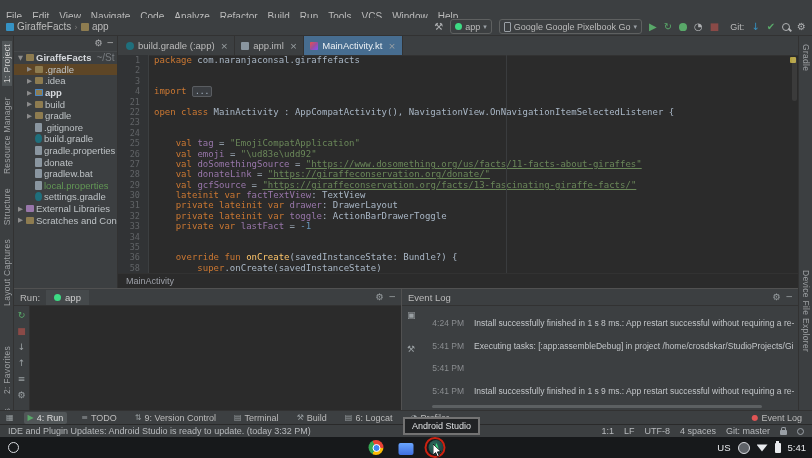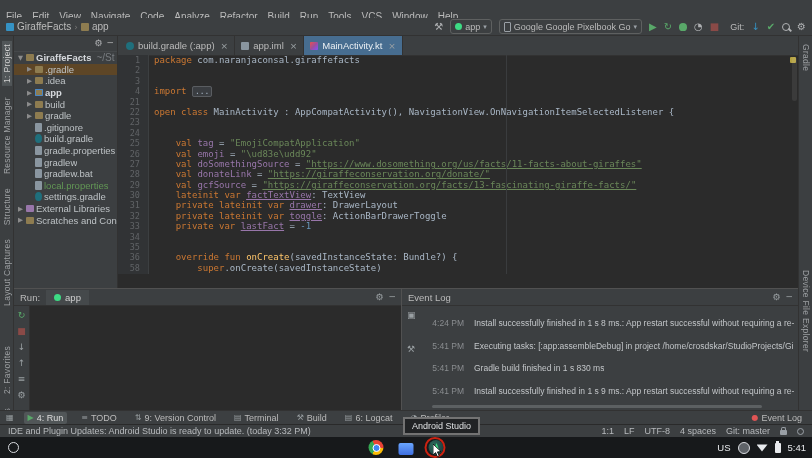--- a/index.html
+++ b/index.html
@@ -91,21 +91,21 @@
   .code-lines{position:relative}
   .cl{display:flex;height:10.4px;line-height:10.4px;font-family:"DejaVu Sans Mono",monospace;
       font-size:9px;white-space:pre}
   .gn{width:22px;text-align:right;padding-right:8px;color:#606366;font-size:8.5px;flex:none}
   .ct{padding-left:6px}
   .c-kw{color:#cc7832}
   .c-def{color:#a9b7c6}
   .c-str{color:#6a8759}
   .c-strlink{color:#6a8759;text-decoration:underline}
   .c-prop{color:#9876aa}
-  .c-propu{color:#9876aa;text-decoration:underline}
+  .c-propu{color:#9876aa;}
   .c-fn{color:#ffc66b}
   .c-num{color:#6897bb}
   .c-fold{background:#3a3d41;border:1px solid #5a5d61;border-radius:2px;color:#a9b7c6;
           padding:0 2px;font-size:8px}
   .margin-guide{position:absolute;left:388px;top:0;bottom:0;width:1px;background:#3a3c3e}
   .inspection-mark{position:absolute;top:2px;right:2px;width:6px;height:6px;background:#b5a242;
                    border-radius:1px}
   .ed-scroll{position:absolute;right:1px;top:2px;width:5px;height:44px;background:rgba(255,255,255,.08);
              border-radius:3px}
   .editor-crumbs{position:absolute;left:0;right:0;bottom:0;height:14px;background:#2b2b2b;
@@ -307,21 +307,21 @@
         <span class="nlabel">build.gradle</span>
       </div>
       <div class="trow" style="padding-left: 12px;">
         <span class="tchev"></span>
         <span class="nico file"></span>
         <span class="nlabel">gradle.properties</span>
       </div>
       <div class="trow" style="padding-left: 12px;">
         <span class="tchev"></span>
         <span class="nico file"></span>
-        <span class="nlabel">gradlew</span>
+        <span class="nlabel">donate</span>
       </div>
       <div class="trow" style="padding-left: 12px;">
         <span class="tchev"></span>
         <span class="nico file"></span>
         <span class="nlabel">gradlew.bat</span>
       </div>
       <div class="trow" style="padding-left: 12px;">
         <span class="tchev"></span>
         <span class="nico file"></span>
         <span class="nlabel" style="color: rgb(98, 151, 85);">local.properties</span>
@@ -385,20 +385,23 @@
         <div class="cl"><span class="gn">34</span><span class="ct"></span></div>
         <div class="cl"><span class="gn">35</span><span class="ct"></span></div>
         <div class="cl"><span class="gn">36</span><span class="ct"><span class="c-def">    </span><span class="c-kw">override fun </span><span class="c-fn">onCreate</span><span class="c-def">(savedInstanceState: Bundle?) {</span></span></div>
         <div class="cl"><span class="gn">58</span><span class="ct"><span class="c-def">        </span><span class="c-kw">super</span><span class="c-def">.onCreate(savedInstanceState)</span></span></div>
         <div class="cl"><span class="gn">38</span><span class="ct"></span></div>
       </div>
     <div class="margin-guide"></div>
     <div class="inspection-mark"></div>
     <div class="ed-scroll"></div>
   </div>
+  <div class="editor-crumbs">
+    <span>MainActivity</span>
+  </div>
 </div>
 
 <div class="bottom-panels">
   <div class="run-panel">
     <div class="panel-header">
       <span>Run:</span>
       <div class="run-tab">
         <span class="android-dot"></span>
         <span>app</span>
       </div>
@@ -434,21 +437,20 @@
           <div class="ev-row">
             <span class="ev-time">4:24 PM</span>
             <span class="ev-text">Install successfully finished in 1 s 8 ms.: App restart successful without requiring a re-install.</span>
           </div>
           <div class="ev-row">
             <span class="ev-time">5:41 PM</span>
             <span class="ev-text">Executing tasks: [:app:assembleDebug] in project /home/crosdskar/StudioProjects/GiraffeFacts</span>
           </div>
           <div class="ev-row">
             <span class="ev-time">5:41 PM</span>
-            <span class="ev-text">Gradle build finished in 1 s 830 ms</span>
           </div>
           <div class="ev-row">
             <span class="ev-time">5:41 PM</span>
             <span class="ev-text">Install successfully finished in 1 s 9 ms.: App restart successful without requiring a re-install.</span>
           </div>
         </div>
       <div class="ev-scroll"></div>
     </div>
   </div>
 </div>

